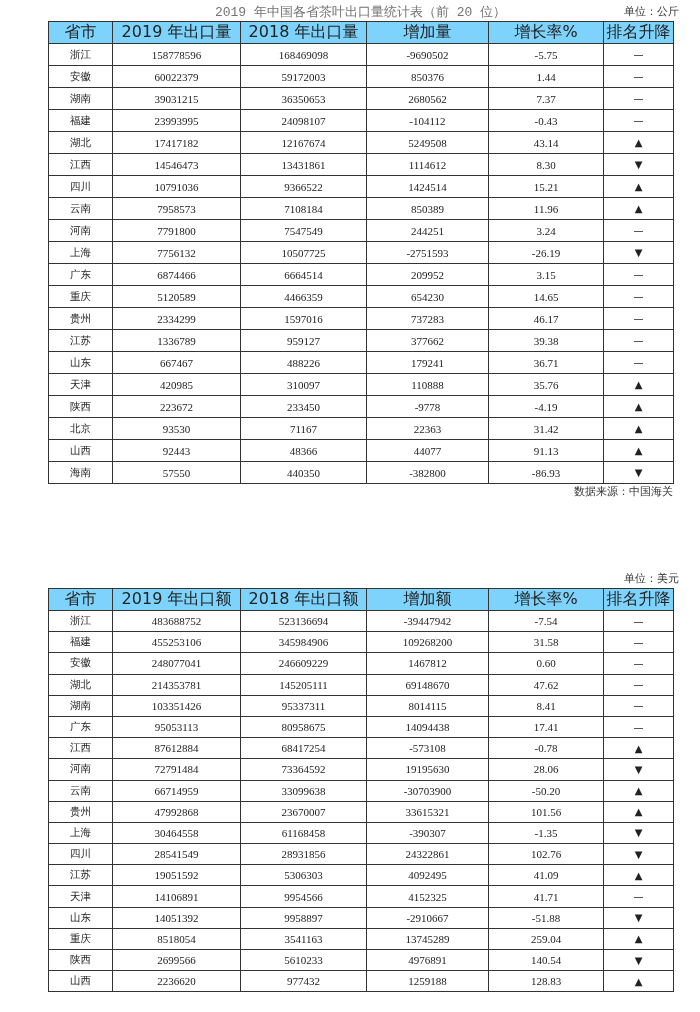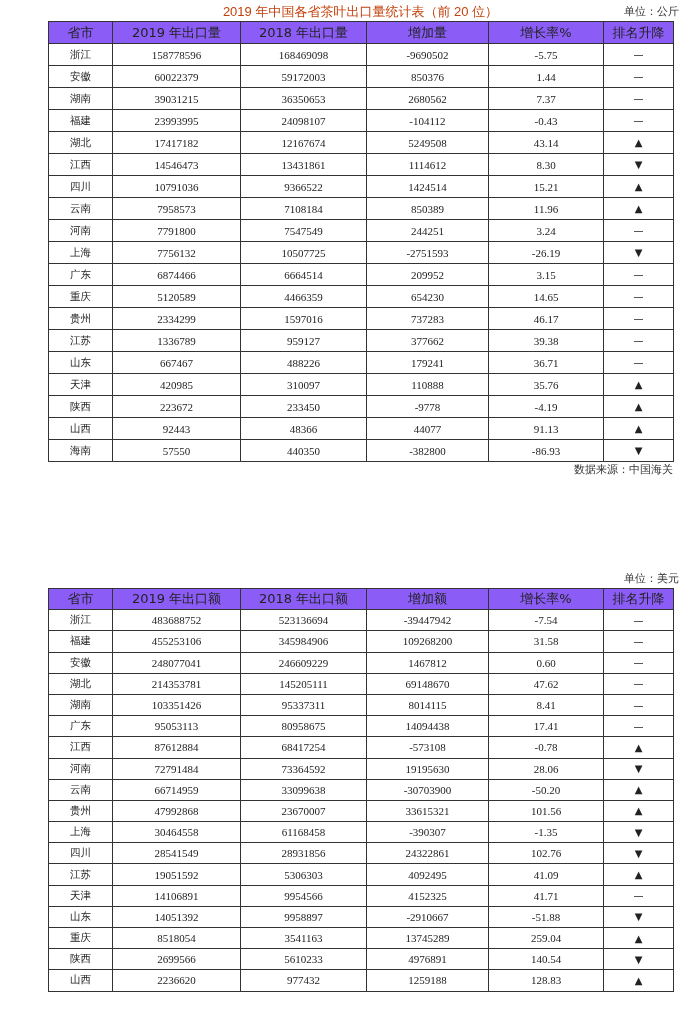--- a/index.html
+++ b/index.html
@@ -5,39 +5,39 @@
   html, body { margin: 0; padding: 0; background: #ffffff; }
   body {
     width: 700px; height: 1012px; overflow: hidden; position: relative;
     font-family: "DejaVu Serif", "Liberation Serif", serif;
     color: #222;
   }
   .block { position: absolute; left: 48px; width: 625px; }
   .title-row { position: relative; height: 21px; }
   .title {
     position: absolute; left: 0; right: 0; text-align: center;
-    font-size: 13px; top: 3px; color: #c2410c;
-    font-family: Liberation Sans, sans-serif;
+    font-size: 13px; top: 3px; color: #737373;
+    font-family: Liberation Mono, monospace;
   }
   .unit {
     position: absolute; right: -6px; top: 4px; font-size: 11px;
     font-family: "DejaVu Sans", sans-serif; color: #333; margin-left: 12px;
   }
   table {
     border-collapse: collapse; width: 625px; table-layout: fixed;
     font-family: "Liberation Serif", "DejaVu Serif", serif;
   }
   th, td {
     border: 1px solid #333;
     text-align: center; vertical-align: middle;
     font-size: 11px; padding: 0; color: #222;
   }
   th {
-    background: #8b5cf6; font-weight: normal;
-    font-family: "DejaVu Sans", sans-serif; font-size: 13px;
+    background: #7dd3fc; font-weight: normal;
+    font-family: "DejaVu Sans", sans-serif; font-size: 16px;
   }
   td.prov { font-family: "DejaVu Sans", sans-serif; font-size: 10.5px; }
   td.rank { font-size: 10px; font-family: "DejaVu Sans", sans-serif; }
   .t1 tr { height: 22px; }
   .t2 tr { height: 21.2px; }
   .source {
     text-align: right; font-size: 11px; 
     font-family: "DejaVu Sans", sans-serif; color: #333; padding-right: 0;
   }
   col.c1 { width: 64px; } col.c2 { width: 128px; } col.c3 { width: 126px; }
@@ -201,20 +201,28 @@
         </tr>
         <tr>
           <td class="prov">陕西</td>
           <td>223672</td>
           <td>233450</td>
           <td>-9778</td>
           <td>-4.19</td>
           <td class="rank">▲</td>
         </tr>
         <tr>
+          <td class="prov">北京</td>
+          <td>93530</td>
+          <td>71167</td>
+          <td>22363</td>
+          <td>31.42</td>
+          <td class="rank">▲</td>
+        </tr>
+        <tr>
           <td class="prov">山西</td>
           <td>92443</td>
           <td>48366</td>
           <td>44077</td>
           <td>91.13</td>
           <td class="rank">▲</td>
         </tr>
         <tr>
           <td class="prov">海南</td>
           <td>57550</td>

